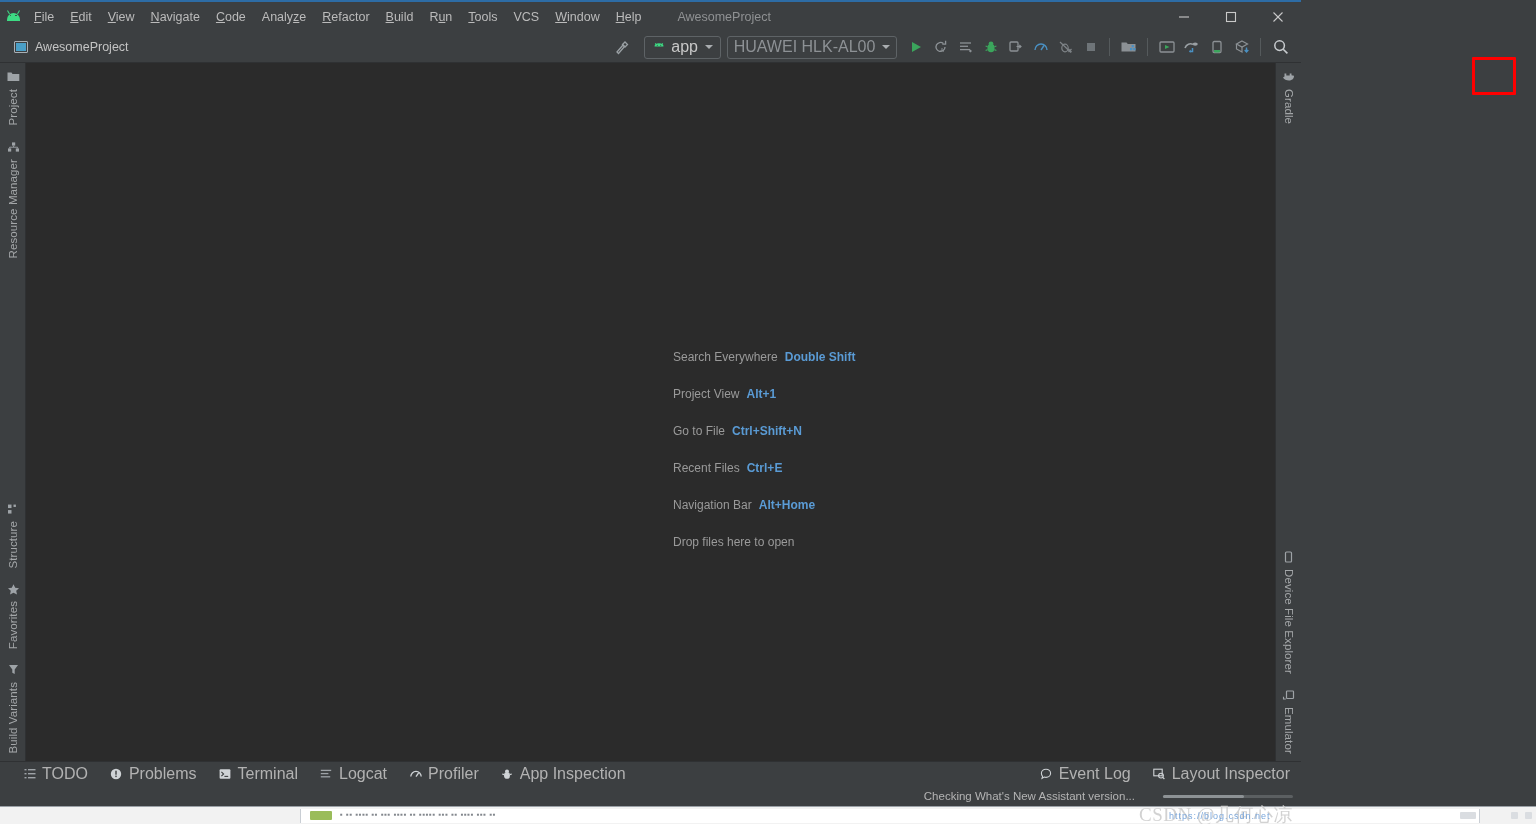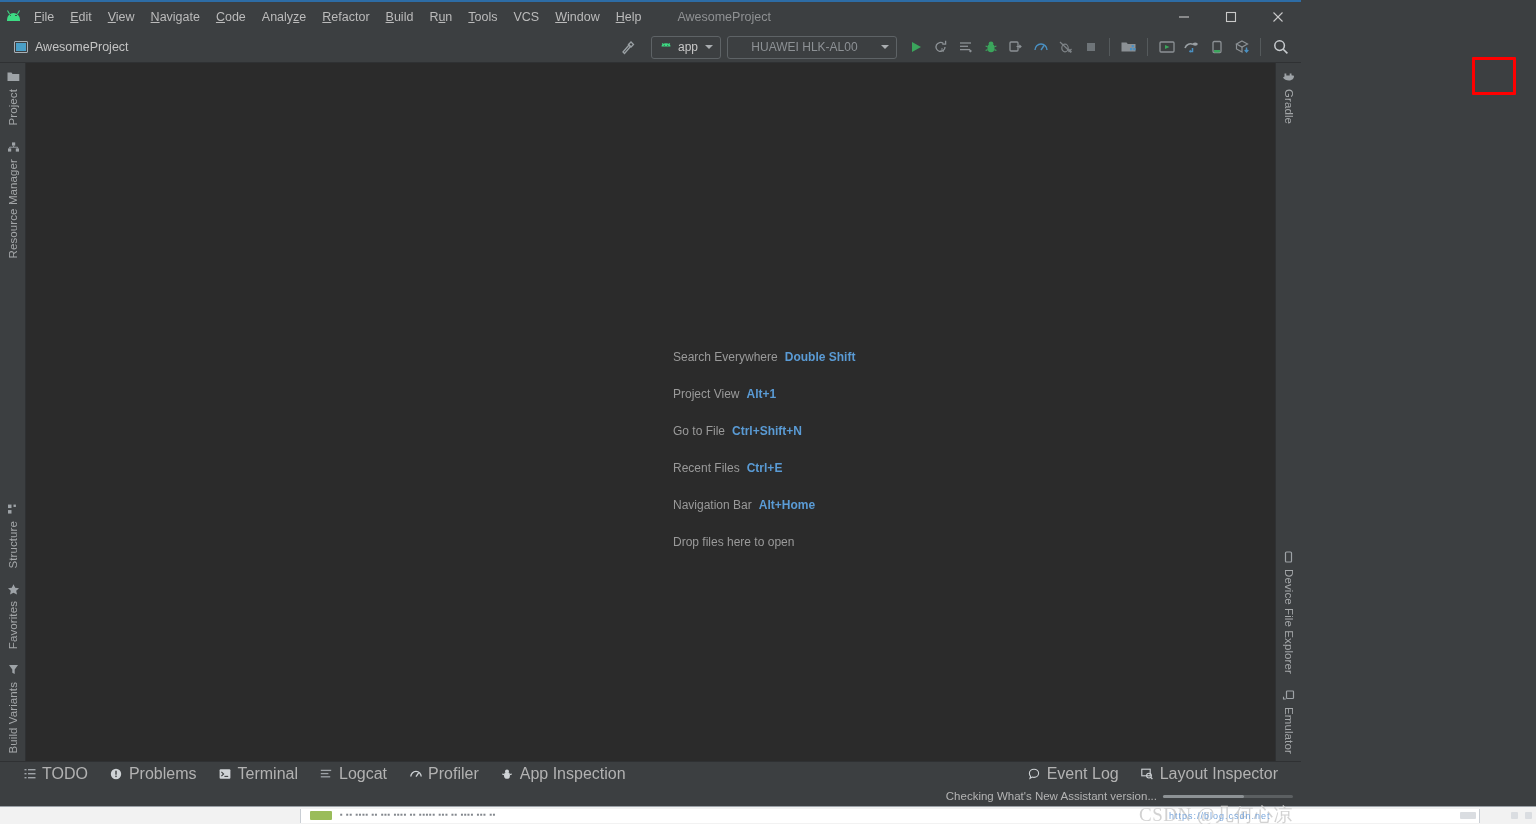--- a/index.html
+++ b/index.html
@@ -111,21 +111,21 @@
     border-radius: 3px; cursor: default;
   }
   .tsep { width: 1px; height: 18px; background: #555a5c; margin: 0 6px; }
 
   .combo {
     height: 23px; display: flex; align-items: center; gap: 5px;
     border: 1px solid #5e6366; border-radius: 3px;
     padding: 0 7px; background: #3c3f41; margin-right: 6px;
     cursor: default;
   }
-  .combo .ctext { font-size: 12px; color: #c8c8c8; white-space: nowrap; }
+  .combo .ctext { font-size: 16px; color: #c8c8c8; white-space: nowrap; }
   .combo.device .ctext { color: #8d9195; }
   .caret {
     width: 0; height: 0; border-left: 4px solid transparent; border-right: 4px solid transparent;
     border-top: 4px solid #a9adb0; margin-left: 2px;
   }
   .combo.device { width: 170px; justify-content: center; }
   .combo.device .ctext { flex: 1; text-align: center; }
 
   
   #search-highlight {
@@ -173,35 +173,35 @@
   .hint .key { color: #5a9bd5; font-weight: bold; margin-left: 7px; }
   .hint.plain { color: #9a9a9a; }
 
   
   #bottombar {
     height: 25px; flex: 0 0 25px; background: #3c3f41;
     display: flex; align-items: center; position: relative;
     border-top: 1px solid #2f3133;
   }
   .bb-left { display: flex; align-items: center; padding-left: 12px; gap: 0; }
-  .bb-right { position: absolute; right: 12px; display: flex; align-items: center; gap: 0; }
+  .bb-right { position: absolute; right: 0; display: flex; align-items: center; gap: 0; }
   .bb-btn {
     display: flex; align-items: center; gap: 6px;
     font-size: 16px; color: #b2b2b2; padding: 3px 11px; cursor: default;
     white-space: nowrap; border-radius: 2px;
   }
   .bb-ico { display: flex; align-items: center; justify-content: center; width: 13px; height: 13px; }
 
   
   #statusbar {
     height: 20px; flex: 0 0 20px; background: #3c3f41;
     display: flex; align-items: center; justify-content: flex-end;
     position: relative; padding-right: 8px;
   }
-  #status-progress { display: flex; align-items: center; gap: 6px; }
+  #status-progress { display: flex; align-items: center; gap: 28px; }
   #status-progress .stext { font-size: 11.5px; color: #b4b4b4; white-space: nowrap; }
   .pbar {
     width: 130px; height: 3px; background: #5b5f61; border-radius: 2px; position: relative;
   }
   .pbar span { position: absolute; left: 0; top: 0; height: 3px; background: #8d9295; border-radius: 2px; }
 
   #watermark {
     position: absolute; right: 8px; top: 16px;
     font-size: 19px; color: #cfcfcf; letter-spacing: .5px;
     font-family: "Liberation Serif", serif; opacity: .93; white-space: nowrap;

